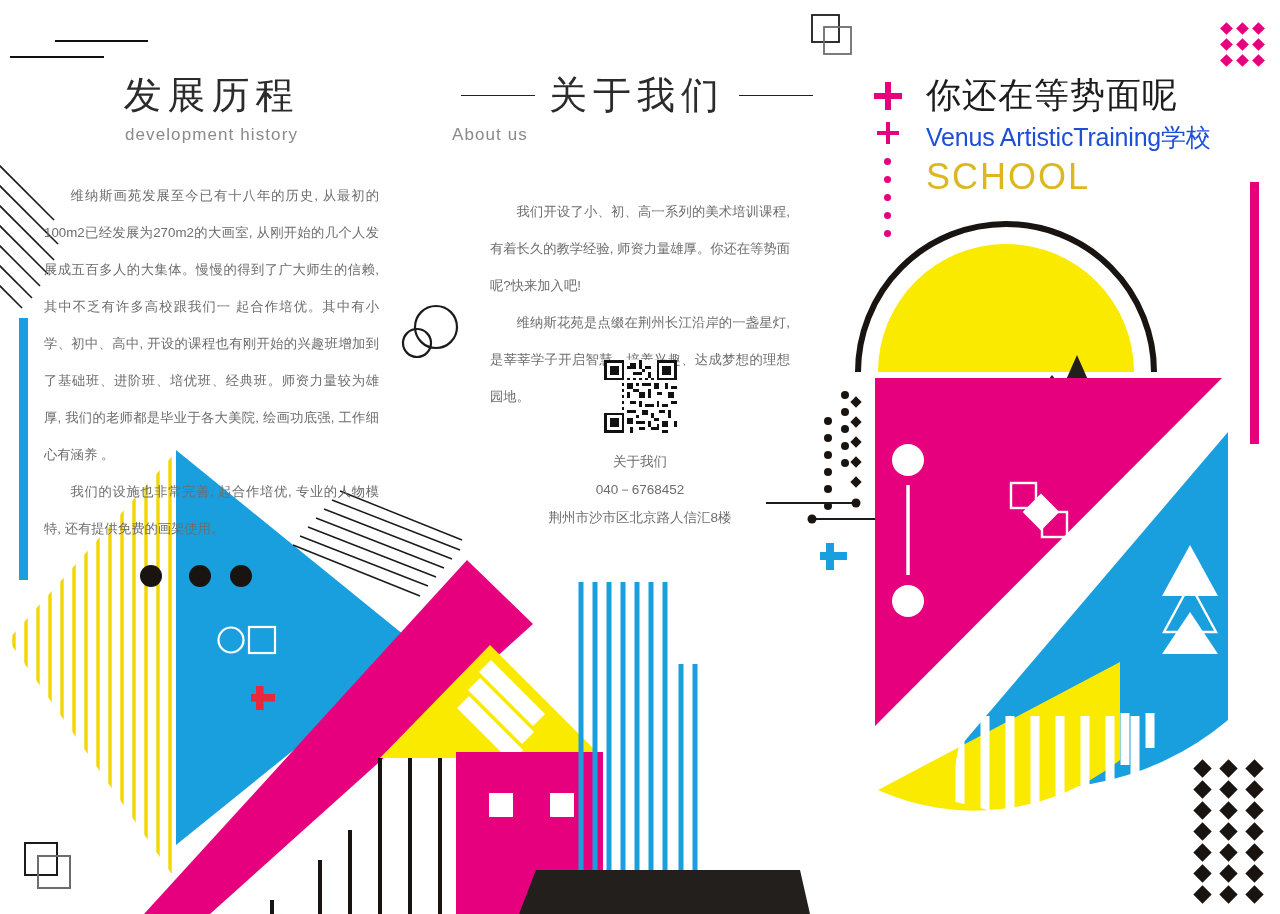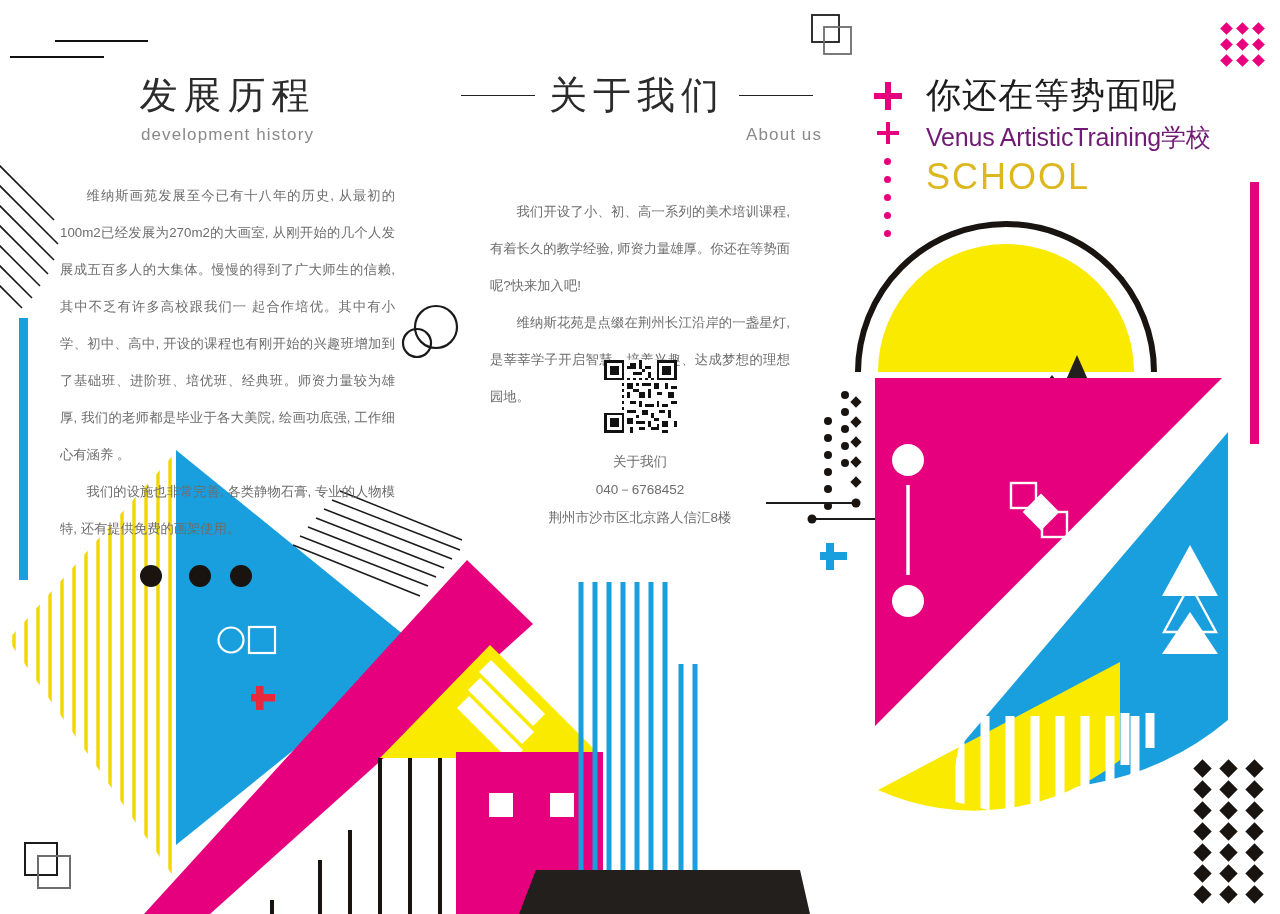--- a/index.html
+++ b/index.html
@@ -45,21 +45,21 @@
   
   .brand-cn{
     font-size:35px;
     letter-spacing:1px;
     color:#1d1d1d;
     white-space:nowrap;
     font-weight:400;
   }
   .brand-en{
     font-size:25px;
-    color:#701a75;
+    color:#1d4ed8;
     white-space:nowrap;
     font-weight:400;
     letter-spacing:-0.2px;
   }
   .brand-school{
     font-size:36px;
     color:#dcb81e;
     letter-spacing:2px;
     white-space:nowrap;
     font-weight:400;
@@ -330,38 +330,38 @@
     <div class="diamond" style="left:26px;top:84px; width:13px;height:13px;"></div>
     <div class="diamond" style="left:52px;top:84px; width:13px;height:13px;"></div>
     <div class="diamond" style="left:0px; top:105px;width:13px;height:13px;"></div>
     <div class="diamond" style="left:26px;top:105px;width:13px;height:13px;"></div>
     <div class="diamond" style="left:52px;top:105px;width:13px;height:13px;"></div>
     <div class="diamond" style="left:0px; top:126px;width:13px;height:13px;"></div>
     <div class="diamond" style="left:26px;top:126px;width:13px;height:13px;"></div>
     <div class="diamond" style="left:52px;top:126px;width:13px;height:13px;"></div>
   </div>
 
-  <div class="abs" style="left:60px;top:70px;width:335px;">
+  <div class="abs" style="left:44px;top:70px;width:335px;">
     <div style="text-align:center;">
       <div class="col-title-cn">发展历程</div>
       <div class="col-title-en" style="margin-top:4px;">development history</div>
     </div>
     <div class="body-copy" style="margin-top:32px;">
       <p>维纳斯画苑发展至今已有十八年的历史, 从最初的100m2已经发展为270m2的大画室, 从刚开始的几个人发展成五百多人的大集体。慢慢的得到了广大师生的信赖, 其中不乏有许多高校跟我们一 起合作培优。其中有小学、初中、高中, 开设的课程也有刚开始的兴趣班增加到了基础班、进阶班、培优班、经典班。师资力量较为雄厚, 我们的老师都是毕业于各大美院, 绘画功底强, 工作细心有涵养 。</p>
-      <p>我们的设施也非常完善, 各类静物石膏, 专业的人物模特, 还有提供免费的画架使用。</p>
+      <p>我们的设施也非常完善, 起合作培优, 专业的人物模特, 还有提供免费的画架使用。</p>
     </div>
   </div>
 
   <div class="abs" style="left:452px;top:70px;width:370px;">
     <div style="display:flex;align-items:center;justify-content:center;gap:14px;">
       <div class="rule" style="width:74px;"></div>
       <div class="col-title-cn">关于我们</div>
       <div class="rule" style="width:74px;"></div>
     </div>
-    <div class="col-title-en" style="text-align:right;margin-top:4px;">About us</div>
+    <div class="col-title-en" style="text-align:left;margin-top:4px;">About us</div>
 
     <div class="body-copy" style="margin-top:48px;width:300px;margin-left:38px;">
       <p>我们开设了小、初、高一系列的美术培训课程, 有着长久的教学经验, 师资力量雄厚。你还在等势面呢?快来加入吧!</p>
       <p>维纳斯花苑是点缀在荆州长江沿岸的一盏星灯, 是莘莘学子开启智慧、培养兴趣、达成梦想的理想园地。</p>
     </div>
   </div>
 
   <div class="abs" style="left:604px;top:360px;width:73px;height:73px;">
     <svg width="73" height="73" viewBox="0 0 25 25" class="qr" shape-rendering="crispEdges">
       <rect width="25" height="25" fill="#fff"></rect>

